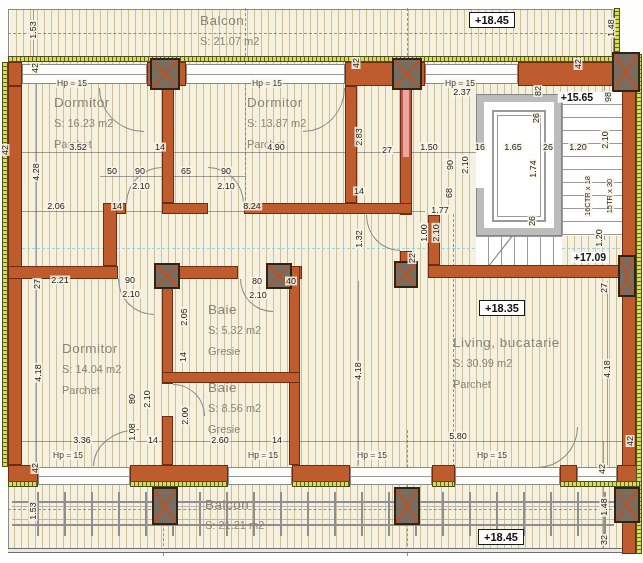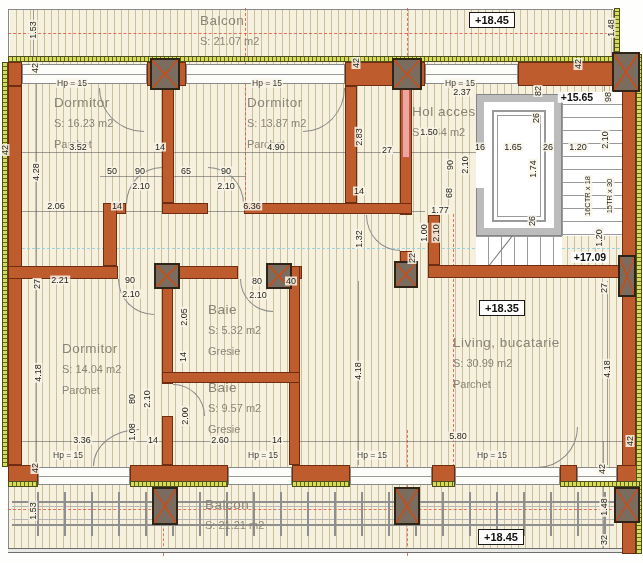--- a/index.html
+++ b/index.html
@@ -181,32 +181,28 @@
   <div class="room" style="left:54px;top:96px">
     <div class="rname">Dormitor</div>
     <div class="rsub">S: 16.23 m2</div>
     <div class="rsub">Parchet</div>
   </div>
   <div class="room" style="left:247px;top:96px">
     <div class="rname">Dormitor</div>
     <div class="rsub">S: 13.87 m2</div>
     <div class="rsub">Parchet</div>
   </div>
-  <div class="room" style="left:412px;top:105px">
-    <div class="rname">Hol acces</div>
-    <div class="rsub">S: 7.44 m2</div>
-  </div>
   <div class="room" style="left:208px;top:303px">
     <div class="rname">Baie</div>
     <div class="rsub">S: 5.32 m2</div>
     <div class="rsub">Gresie</div>
   </div>
   <div class="room" style="left:208px;top:381px">
     <div class="rname">Baie</div>
-    <div class="rsub">S: 9.57 m2</div>
+    <div class="rsub">S: 8.56 m2</div>
     <div class="rsub">Gresie</div>
   </div>
   <div class="room" style="left:62px;top:342px">
     <div class="rname">Dormitor</div>
     <div class="rsub">S: 14.04 m2</div>
     <div class="rsub">Parchet</div>
   </div>
   <div class="room" style="left:453px;top:336px">
     <div class="rname">Living, bucatarie</div>
     <div class="rsub">S: 30.99 m2</div>
@@ -227,23 +223,23 @@
       <span class="dim" style="left: 160px; top: 147px;">14</span>
       <span class="dim" style="left: 276px; top: 147px;">4.90</span>
       <span class="dim" style="left: 112px; top: 171px;">50</span>
       <span class="dim" style="left: 140px; top: 171px;">90</span>
       <span class="dim" style="left: 141px; top: 186px;">2.10</span>
       <span class="dim" style="left: 186px; top: 171px;">65</span>
       <span class="dim" style="left: 226px; top: 171px;">90</span>
       <span class="dim" style="left: 226px; top: 186px;">2.10</span>
       <span class="dim" style="left: 56px; top: 206px;">2.06</span>
       <span class="dim" style="left: 117px; top: 206px;">14</span>
-      <span class="dim" style="left: 252px; top: 206px;">6.36</span>
+      <span class="dim" style="left: 252px; top: 206px;">8.24</span>
       <span class="dim" style="left: 462px; top: 92px;">2.37</span>
-      <span class="dim" style="left: 429px; top: 132px;">1.50</span>
+      <span class="dim" style="left: 429px; top: 147px;">1.50</span>
       <span class="dim" style="left: 480px; top: 147px;">16</span>
       <span class="dim" style="left: 513px; top: 147px;">1.65</span>
       <span class="dim" style="left: 548px; top: 147px;">26</span>
       <span class="dim" style="left: 578px; top: 147px;">1.20</span>
       <span class="dim" style="left: 387px; top: 150px;">27</span>
       <span class="dim" style="left: 359px; top: 191px;">14</span>
       <span class="dim" style="left: 440px; top: 210px;">1.77</span>
       <span class="dim" style="left: 60px; top: 280px;">2.21</span>
       <span class="dim" style="left: 130px; top: 280px;">90</span>
       <span class="dim" style="left: 131px; top: 294px;">2.10</span>

